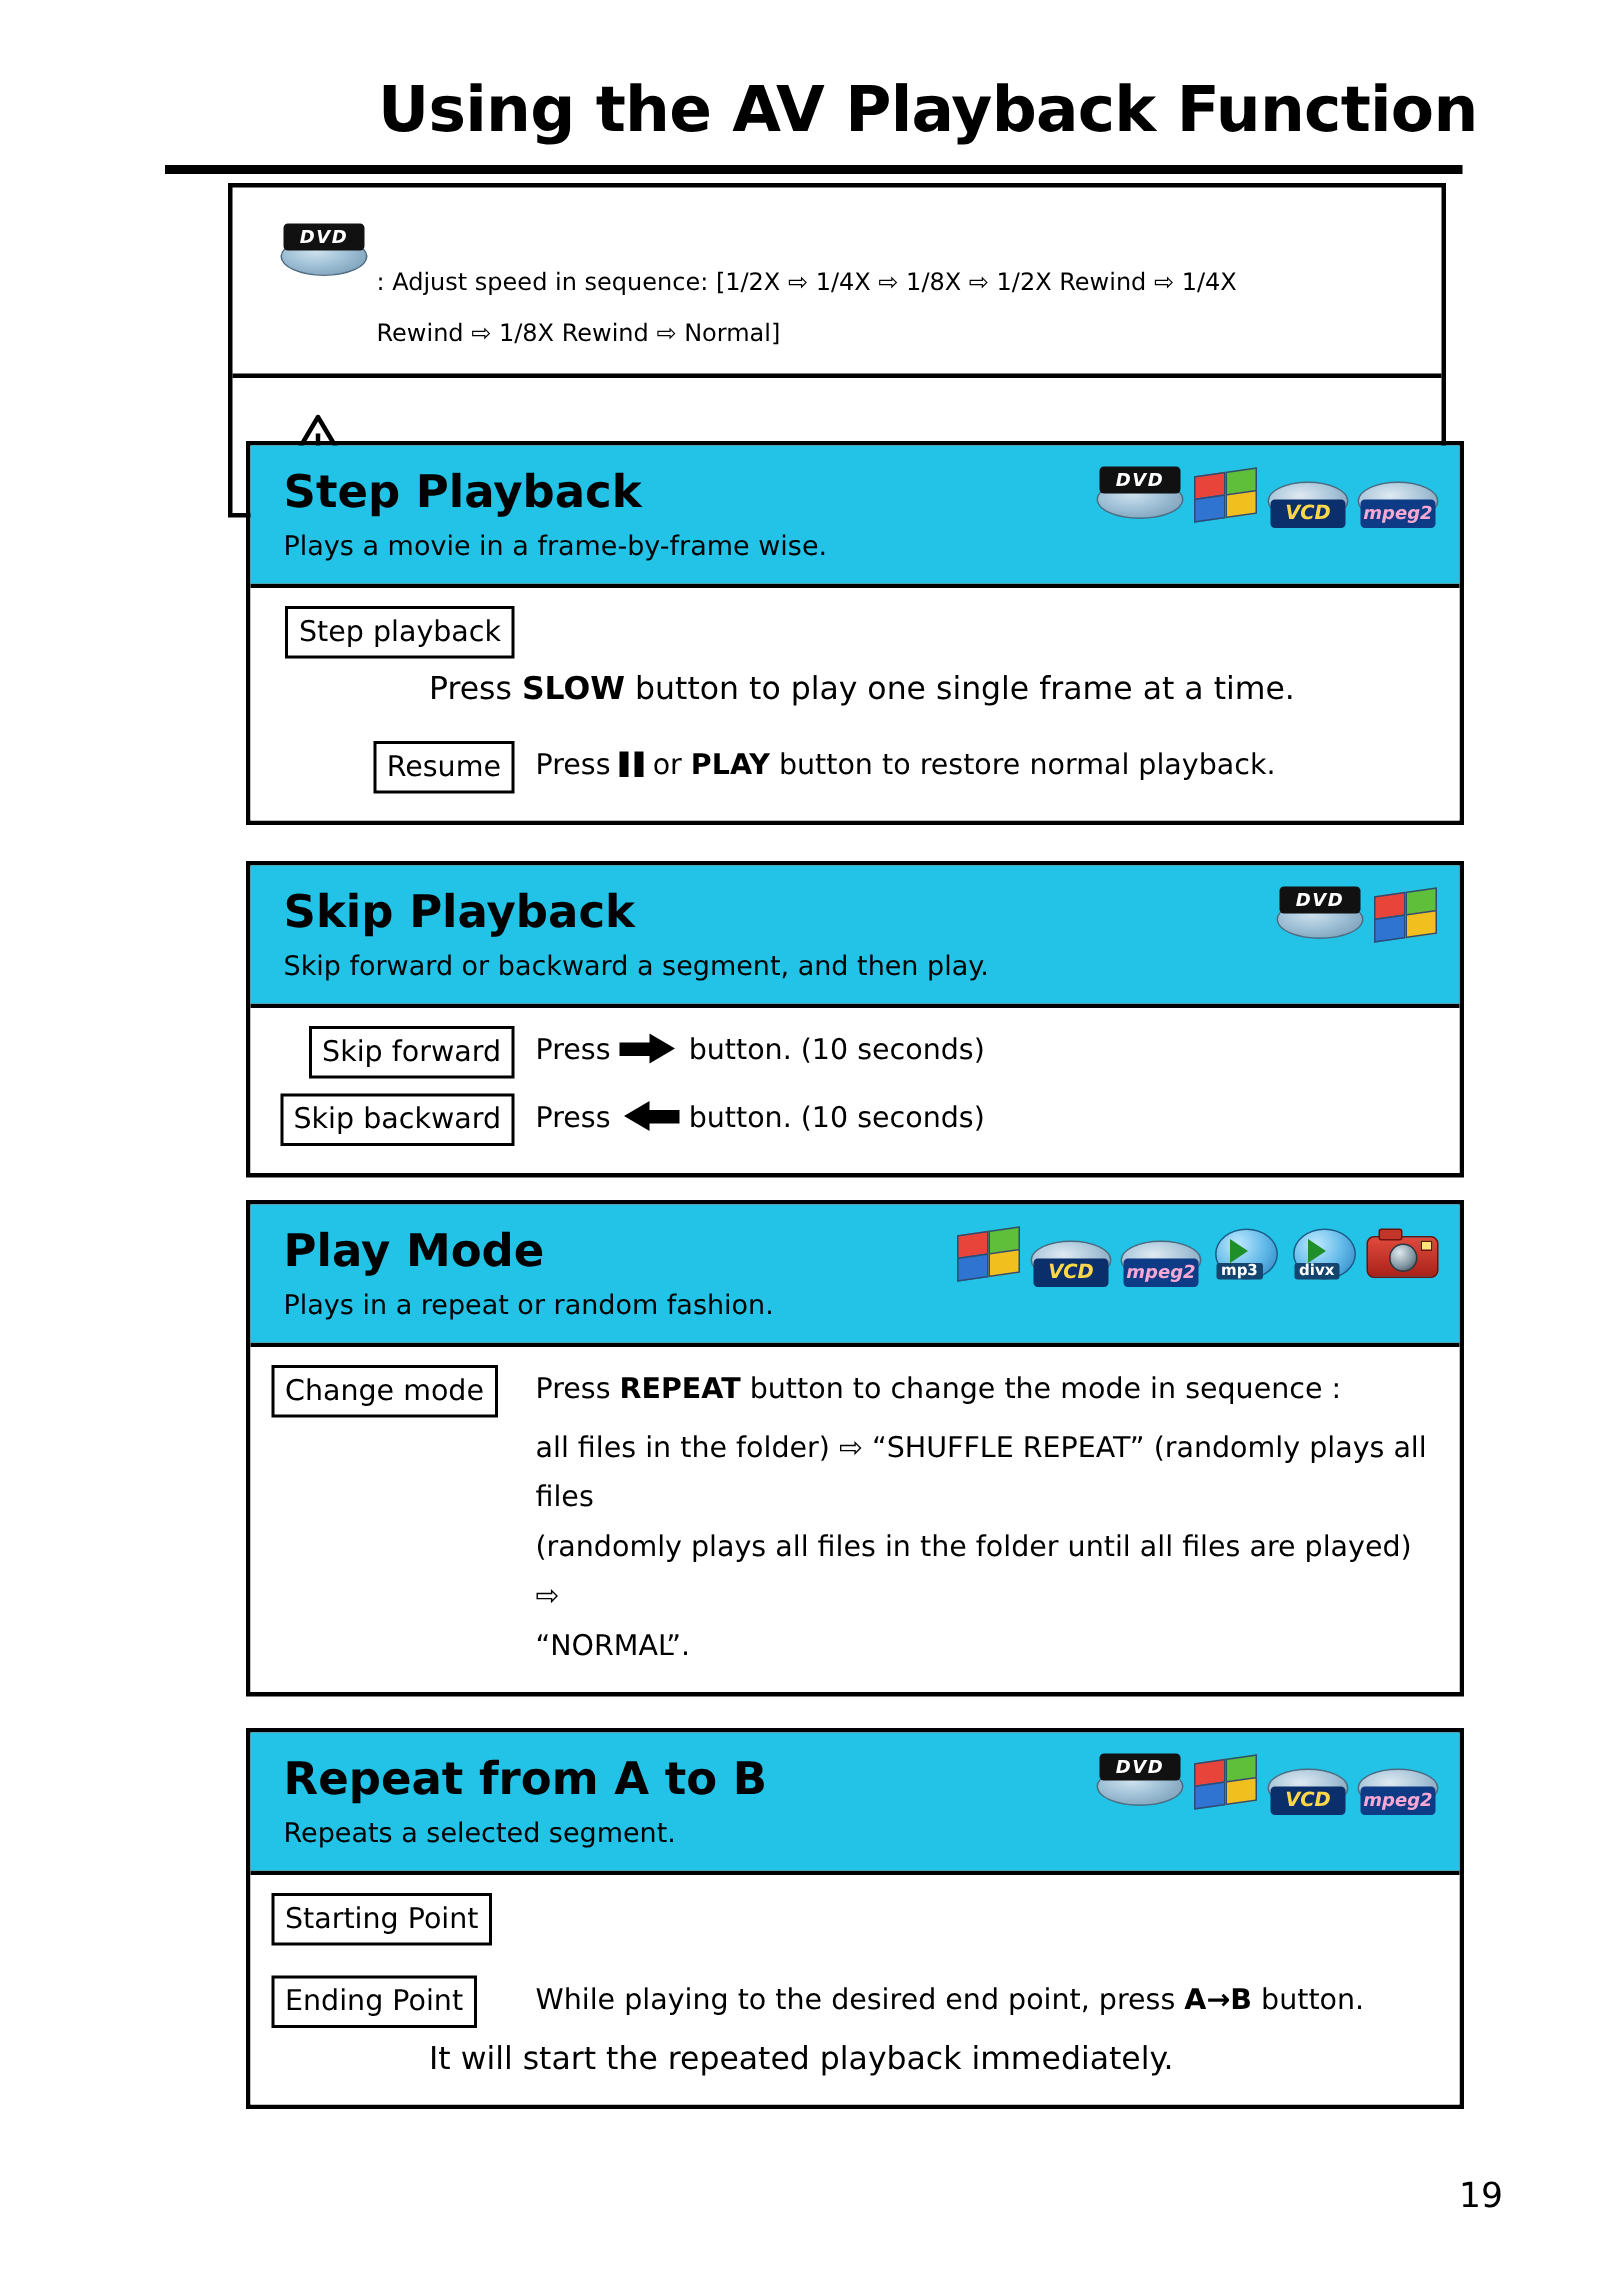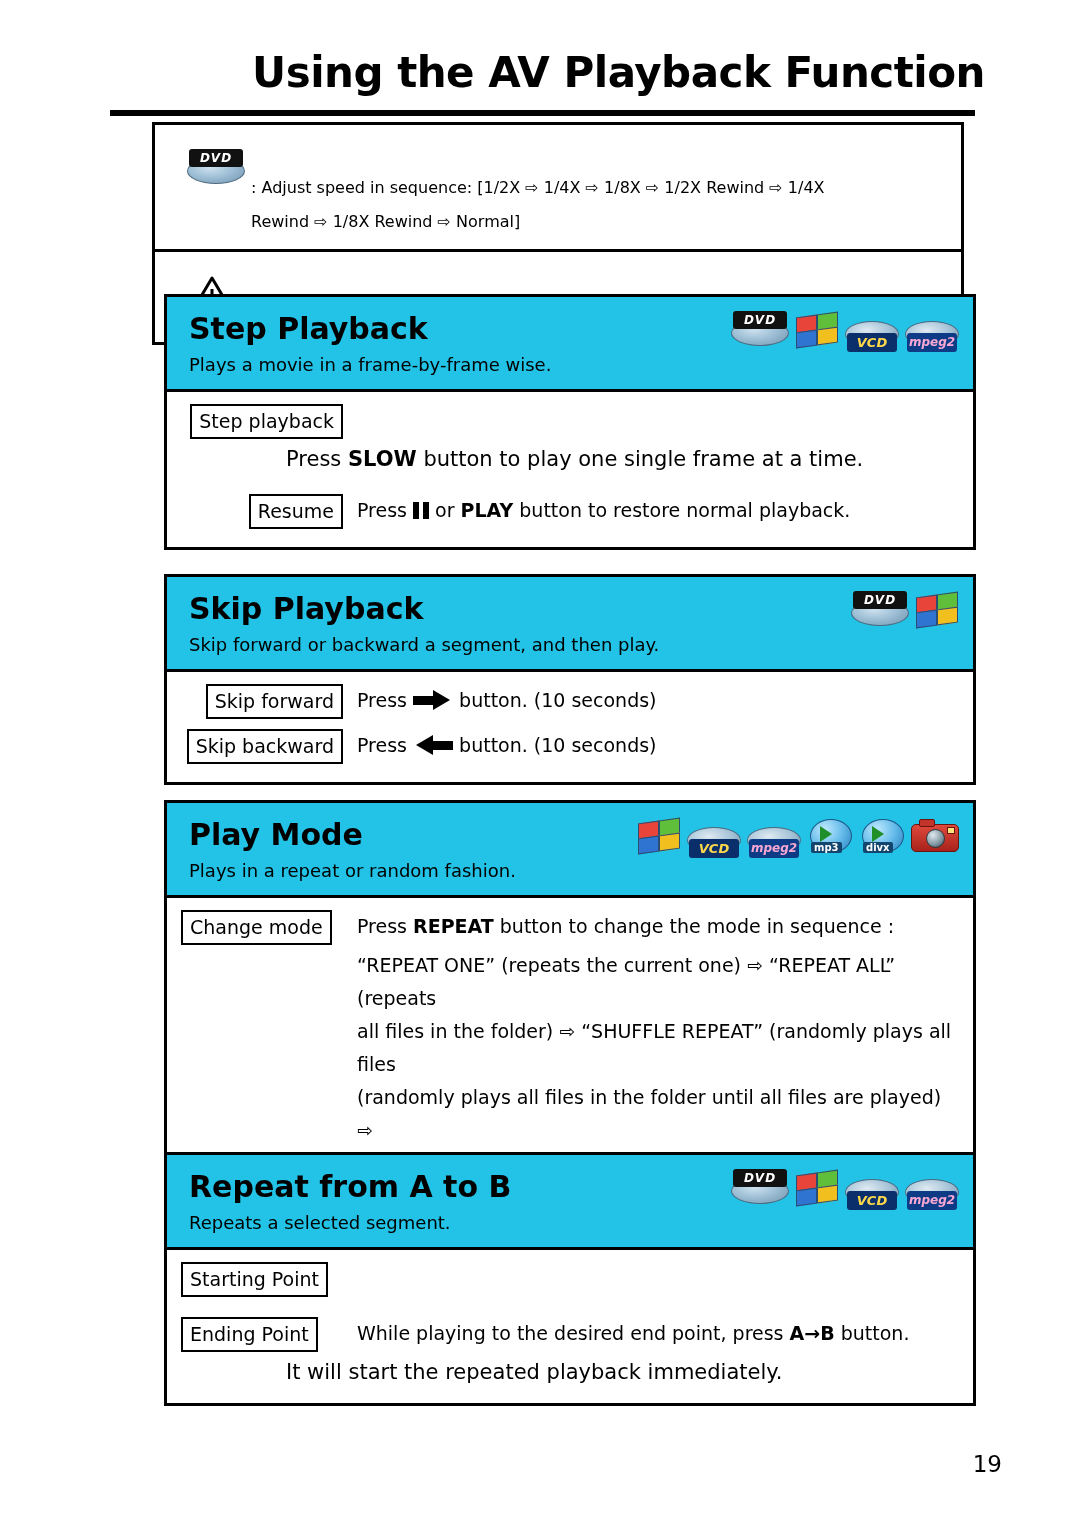--- a/index.html
+++ b/index.html
@@ -490,21 +490,20 @@
     <div class="section-body">
       <div class="cmd-row">
         <div class="key-col left" style="width:176px;">
           <span class="cmd-key">Change mode</span>
         </div>
         <div class="cmd-text">
           <span>Press </span><b>REPEAT</b><span> button to change the mode in sequence :</span>
         </div>
       </div>
       <div style="margin-left:176px;">
-        <div class="cmd-text">“REPEAT ONE” (repeats the current one) ⇨ “REPEAT ALL” (repeats</div>
         <div class="cmd-text">all files in the folder) ⇨ “SHUFFLE REPEAT” (randomly plays all files</div>
         <div class="cmd-text">(randomly plays all files in the folder until all files are played) ⇨</div>
         <div class="cmd-text">“NORMAL”.</div>
       </div>
     </div>
   </div>
 
   <div class="section" style="top: 1152px;">
     <div class="section-head">
       <div class="section-title">Repeat from A to B</div>

